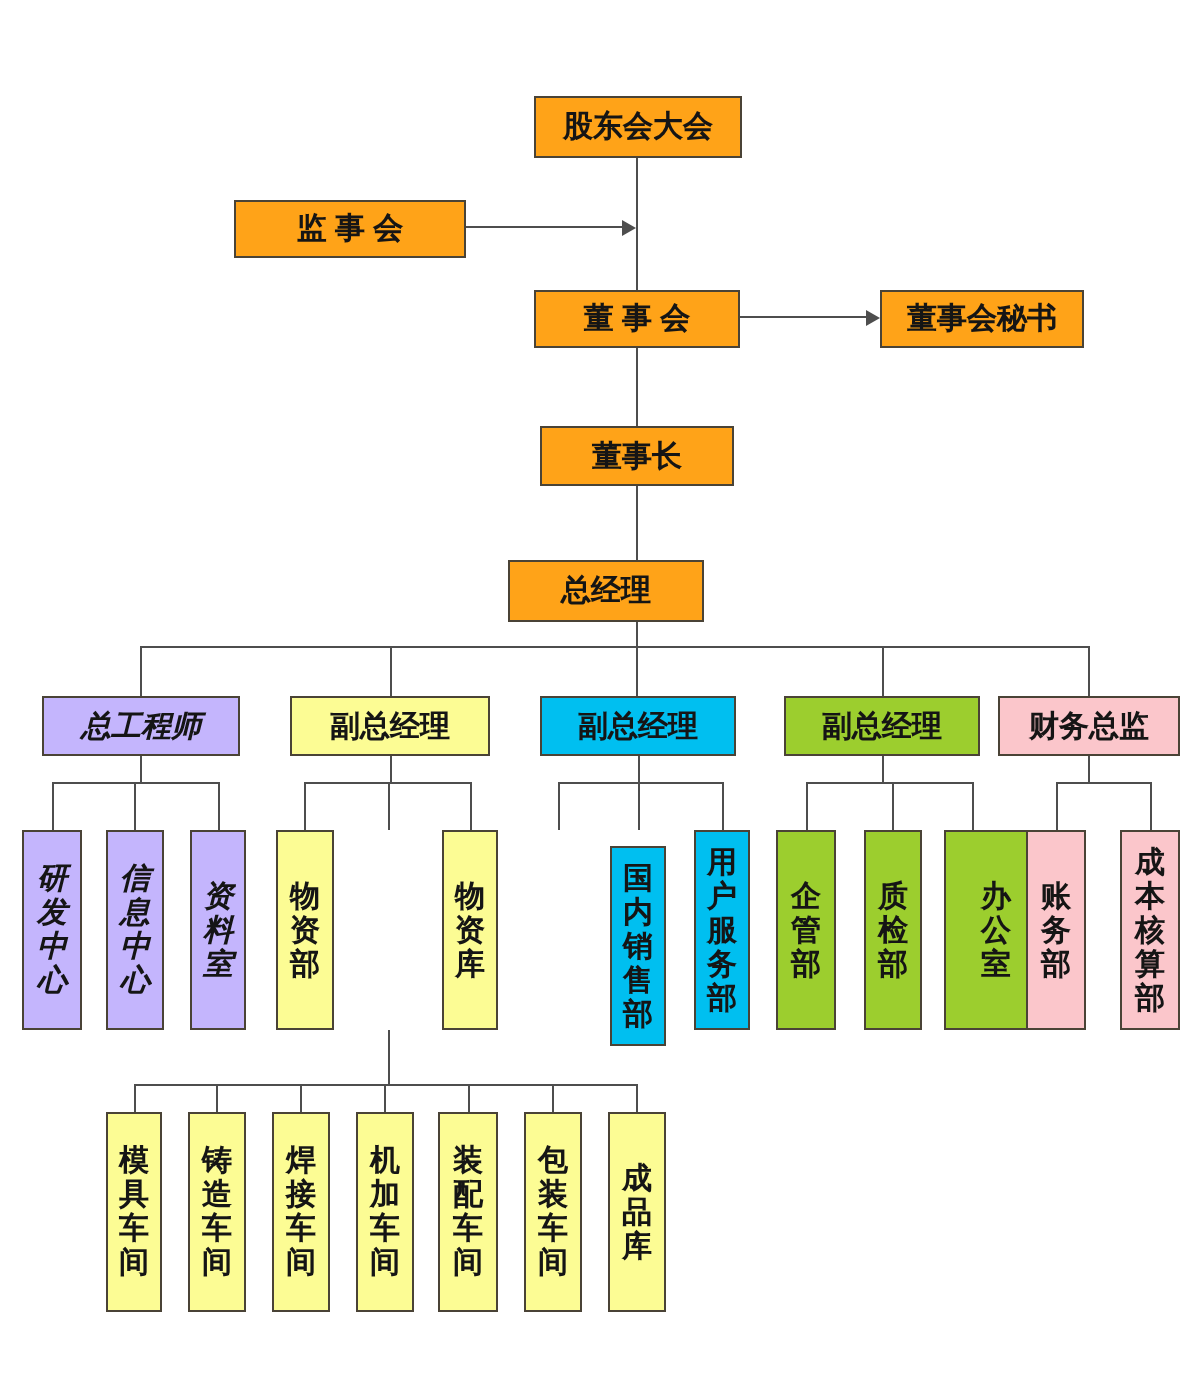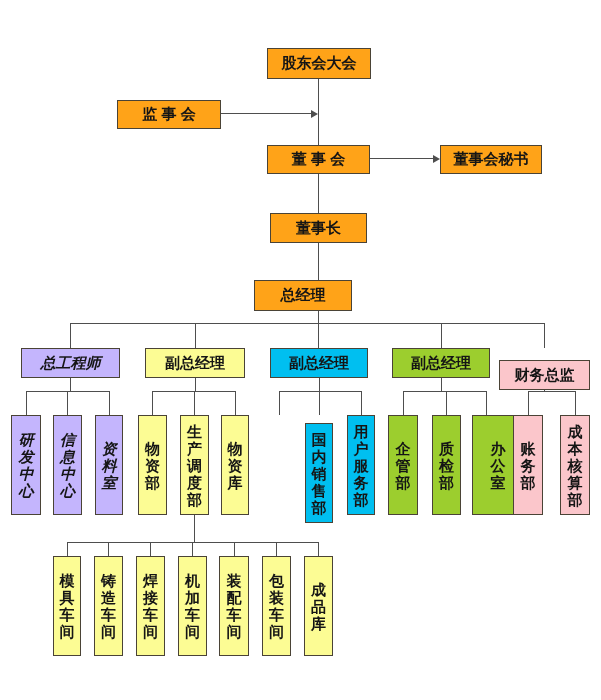--- a/index.html
+++ b/index.html
@@ -85,38 +85,37 @@
   <div class="hl" style="left:67px;top:542px;width:252px"></div>
   <div class="vl" style="left:67px;top:542px;height:14px"></div>
   <div class="vl" style="left:108px;top:542px;height:14px"></div>
   <div class="vl" style="left:150px;top:542px;height:14px"></div>
   <div class="vl" style="left:192px;top:542px;height:14px"></div>
   <div class="vl" style="left:234px;top:542px;height:14px"></div>
   <div class="vl" style="left:276px;top:542px;height:14px"></div>
   <div class="vl" style="left:318px;top:542px;height:14px"></div>
 
   <div class="node c-orange" style="left:267px;top:48px;width:104px;height:31px">股东会大会</div>
-  <div class="node c-orange" style="left:117px;top:100px;width:104px;height:29px">监 事 会</div>
+  <div class="node c-orange" style="left:117px;top:100px;width:116px;height:29px">监 事 会</div>
   <div class="node c-orange" style="left:267px;top:145px;width:103px;height:29px">董 事 会</div>
   <div class="node c-orange" style="left:440px;top:145px;width:102px;height:29px">董事会秘书</div>
   <div class="node c-orange" style="left:270px;top:213px;width:97px;height:30px">董事长</div>
   <div class="node c-orange" style="left:254px;top:280px;width:98px;height:31px">总经理</div>
 
   <div class="node c-teal" style="left:21px;top:348px;width:99px;height:30px">总工程师</div>
   <div class="node c-yellow" style="left:145px;top:348px;width:100px;height:30px">副总经理</div>
   <div class="node c-blue" style="left:270px;top:348px;width:98px;height:30px">副总经理</div>
   <div class="node c-green" style="left:392px;top:348px;width:98px;height:30px">副总经理</div>
-  <div class="node c-pink" style="left:499px;top:360px;width:91px;height:30px">财务总监</div>
+  <div class="node c-pink" style="left:499px;top:348px;width:91px;height:30px">财务总监</div>
 
   <div class="node vnode c-teal" style="left:11px;top:415px;width:30px;height:100px"><span class="vtext">研发中心</span></div>
   <div class="node vnode c-teal" style="left:53px;top:415px;width:29px;height:100px"><span class="vtext">信息中心</span></div>
   <div class="node vnode c-teal" style="left:95px;top:415px;width:28px;height:100px"><span class="vtext">资料室</span></div>
 
   <div class="node vnode c-yellow" style="left:138px;top:415px;width:29px;height:100px"><span class="vtext">物资部</span></div>
-  <div class="node vnode c-yellow" style="left:180px;top:415px;width:29px;height:100px"><span class="vtext">生产调度部</span></div>
   <div class="node vnode c-yellow" style="left:221px;top:415px;width:28px;height:100px"><span class="vtext">物资库</span></div>
 
   <div class="node vnode c-blue" style="left:305px;top:423px;width:28px;height:100px"><span class="vtext">国内销售部</span></div>
   <div class="node vnode c-blue" style="left:347px;top:415px;width:28px;height:100px"><span class="vtext">用户服务部</span></div>
 
   <div class="node vnode c-green" style="left:388px;top:415px;width:30px;height:100px"><span class="vtext">企管部</span></div>
   <div class="node vnode c-green" style="left:432px;top:415px;width:29px;height:100px"><span class="vtext">质检部</span></div>
   <div class="node vnode c-green" style="left:472px;top:415px;width:52px;height:100px"><span class="vtext">办公室</span></div>
 
   <div class="node vnode c-pink" style="left:513px;top:415px;width:30px;height:100px"><span class="vtext">账务部</span></div>

